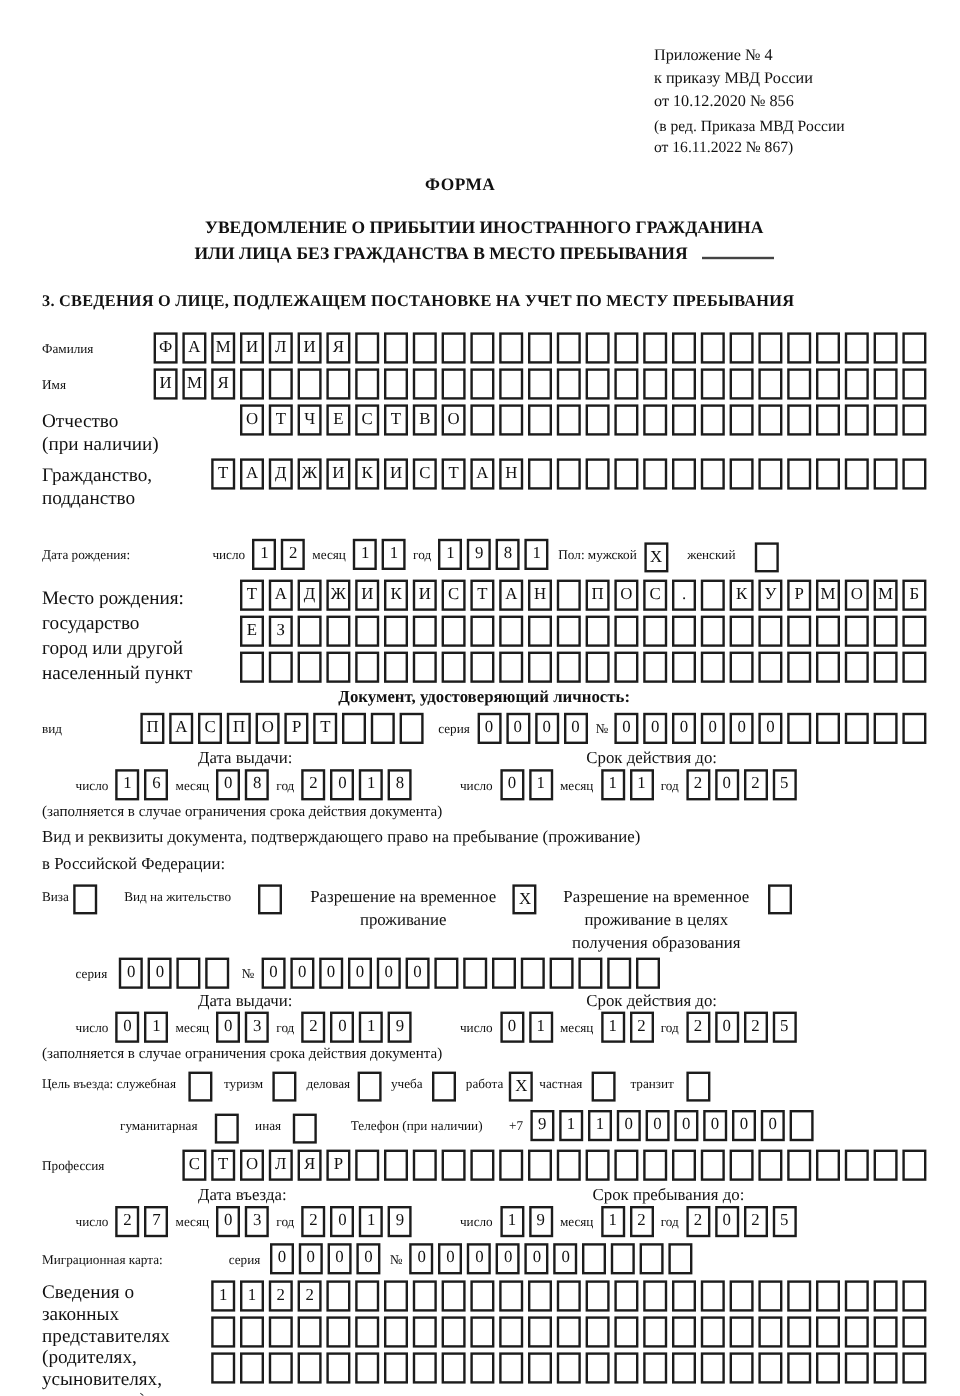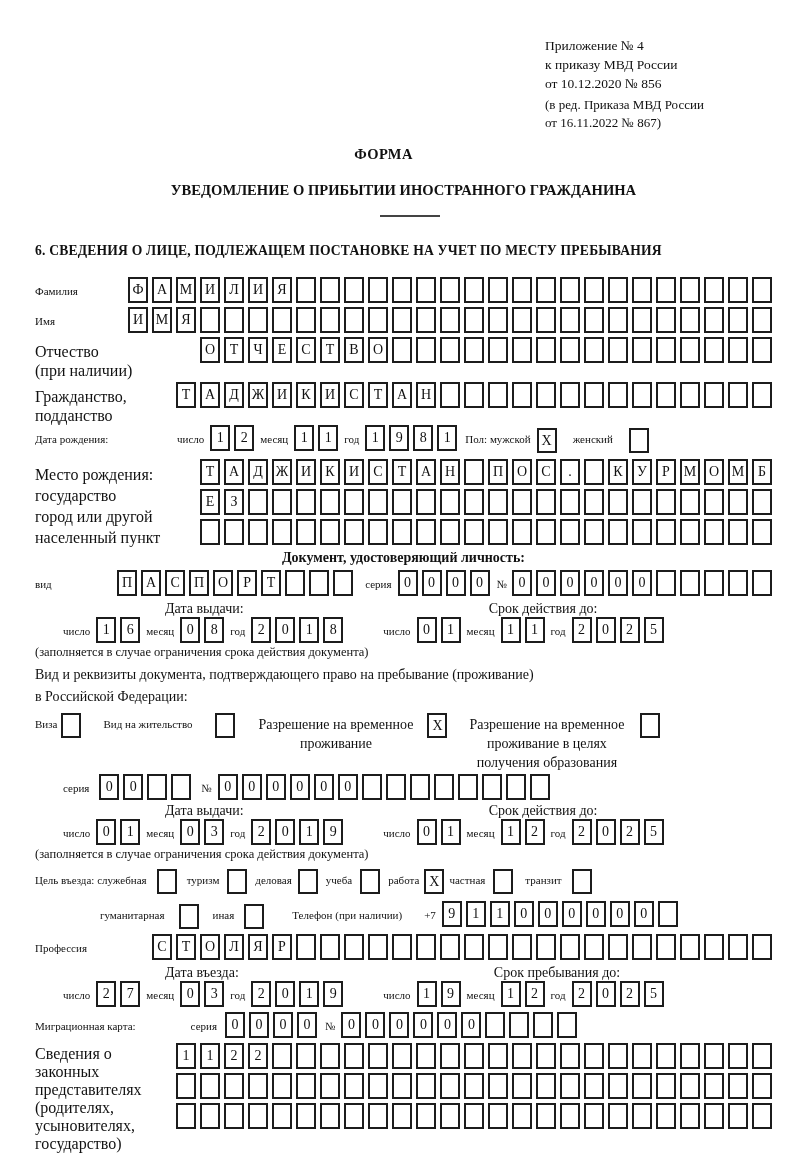--- a/index.html
+++ b/index.html
@@ -39,25 +39,25 @@
       <div>(в ред. Приказа МВД России</div>
       <div>от 16.11.2022 № 867)</div>
     </div>
   </div>
 
   <div class="forma">ФОРМА</div>
 
   <div class="title">
     <div>УВЕДОМЛЕНИЕ О ПРИБЫТИИ ИНОСТРАННОГО ГРАЖДАНИНА</div>
     <div>
-      <span class="blank-line"></span>
+      <span>ИЛИ ЛИЦА БЕЗ ГРАЖДАНСТВА В МЕСТО ПРЕБЫВАНИЯ</span><span class="blank-line"></span>
     </div>
   </div>
 
-  <div class="sec">6. СВЕДЕНИЯ О ЛИЦЕ, ПОДЛЕЖАЩЕМ ПОСТАНОВКЕ НА УЧЕТ ПО МЕСТУ ПРЕБЫВАНИЯ</div>
+  <div class="sec">3. СВЕДЕНИЯ О ЛИЦЕ, ПОДЛЕЖАЩЕМ ПОСТАНОВКЕ НА УЧЕТ ПО МЕСТУ ПРЕБЫВАНИЯ</div>
 
   <div class="form">
 
     <div class="row" style="margin-bottom:4px">
       <span class="lbl" style="width:95px">Фамилия</span>
       <span class="cells">
           <span class="cell">Ф</span>
           <span class="cell">А</span>
           <span class="cell">М</span>
           <span class="cell">И</span>
@@ -146,21 +146,21 @@
           <span class="cell"></span>
           <span class="cell"></span>
           <span class="cell"></span>
           <span class="cell"></span>
           <span class="cell"></span>
           <span class="cell"></span>
           <span class="cell"></span>
         </span>
     </div>
 
-    <div class="row" style="margin-bottom:0">
+    <div class="row" style="margin-bottom:24px">
       <span class="lbl-block" style="width:150px">
         <span style="display:block">Гражданство,</span>
         <span style="display:block">подданство</span>
       </span>
       <span class="cells">
           <span class="cell">Т</span>
           <span class="cell">А</span>
           <span class="cell">Д</span>
           <span class="cell">Ж</span>
           <span class="cell">И</span>

